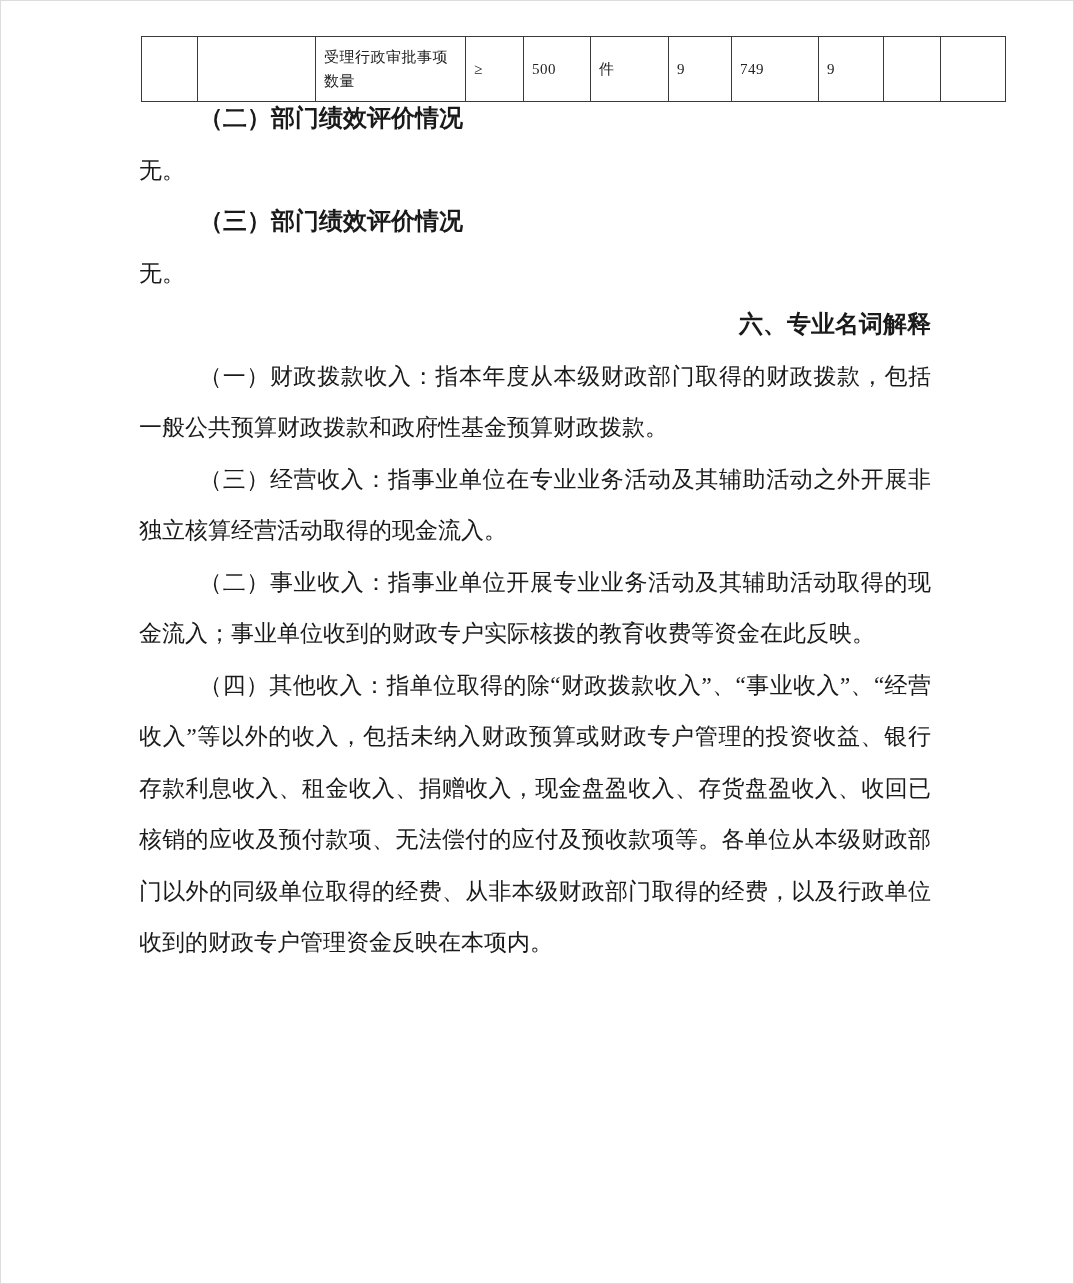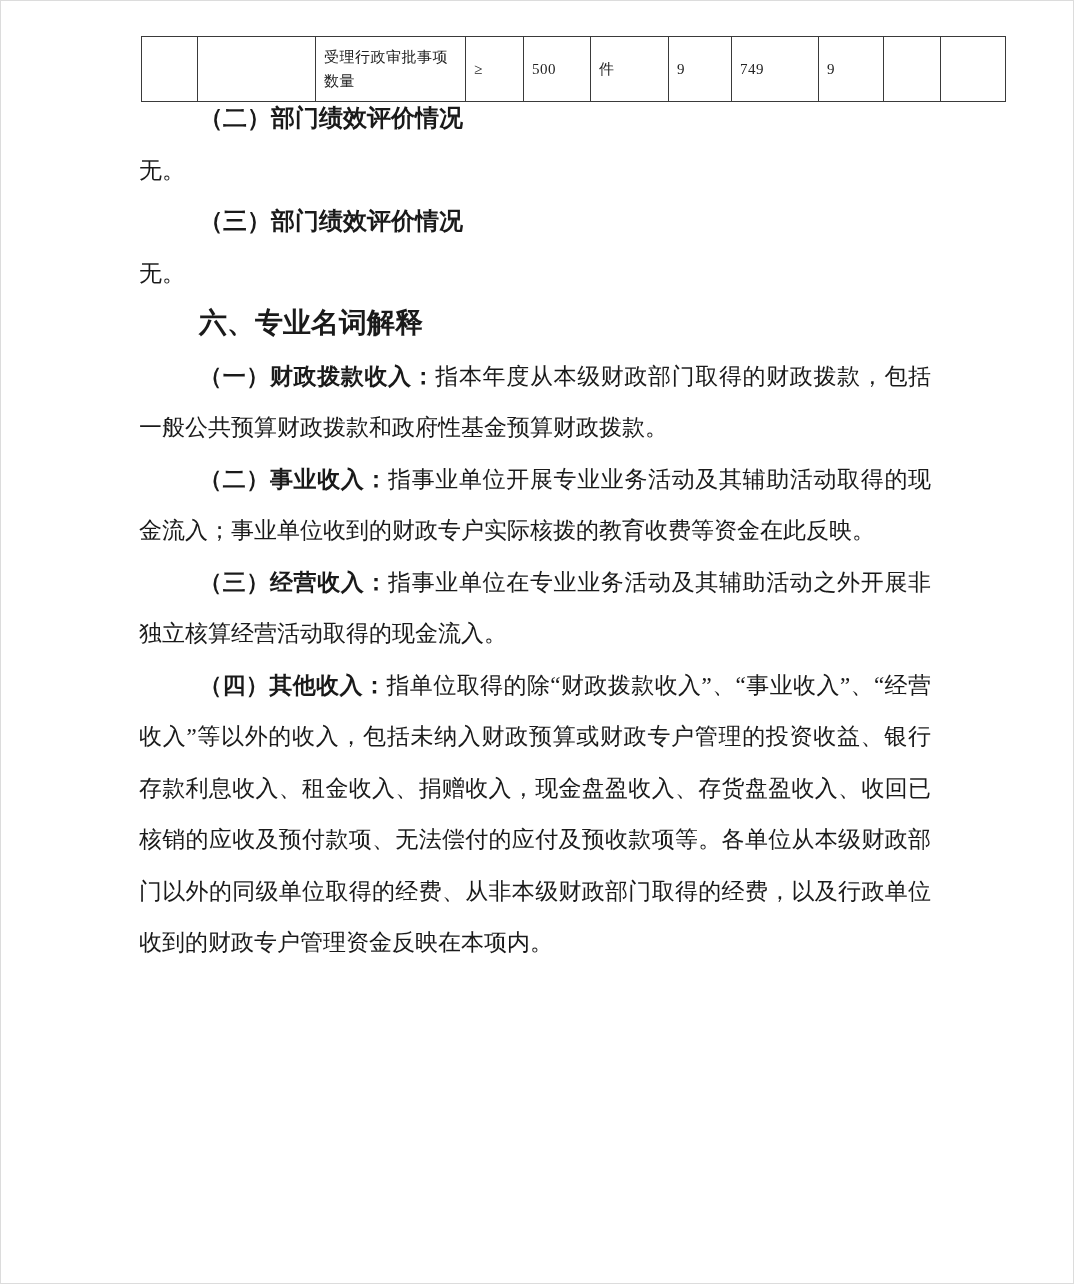--- a/index.html
+++ b/index.html
@@ -50,31 +50,32 @@
   }
   .sub-heading {
     font-weight: bold;
     padding-left: 60px;
     font-size: 24px;
   }
   .plain-line {
     padding-left: 0;
   }
   .big-heading {
-    font-family: Liberation Mono, monospace;
+    font-family: Liberation Serif, serif;
     font-weight: bold;
-    font-size: 28px;
+    font-size: 24px;
     padding-left: 60px;
+    text-align: right;
   }
   .para {
     text-indent: 60px;
     text-align: justify;
     text-justify: inter-character;
   }
-  .para .lead { font-weight: bold; }
+  .para .lead { font-weight: normal; }
 </style>
 </head>
 <body>
 
 <div class="page">
 
   <table class="doc-table">
     <colgroup>
       <col style="width:56px">
         <col style="width:118px">
@@ -112,21 +113,21 @@
     <div class="plain-line">无。</div>
 
     <div class="sub-heading">（三）部门绩效评价情况</div>
 
     <div class="plain-line">无。</div>
 
     <div class="big-heading">六、专业名词解释</div>
 
     <div class="para"><span class="lead">（一）财政拨款收入：</span><span>指本年度从本级财政部门取得的财政拨款，包括一般公共预算财政拨款和政府性基金预算财政拨款。</span></div>
 
+    <div class="para"><span class="lead">（三）经营收入：</span><span>指事业单位在专业业务活动及其辅助活动之外开展非独立核算经营活动取得的现金流入。</span></div>
+
     <div class="para"><span class="lead">（二）事业收入：</span><span>指事业单位开展专业业务活动及其辅助活动取得的现金流入；事业单位收到的财政专户实际核拨的教育收费等资金在此反映。</span></div>
-
-    <div class="para"><span class="lead">（三）经营收入：</span><span>指事业单位在专业业务活动及其辅助活动之外开展非独立核算经营活动取得的现金流入。</span></div>
 
     <div class="para"><span class="lead">（四）其他收入：</span><span>指单位取得的除“财政拨款收入”、“事业收入”、“经营收入”等以外的收入，包括未纳入财政预算或财政专户管理的投资收益、银行存款利息收入、租金收入、捐赠收入，现金盘盈收入、存货盘盈收入、收回已核销的应收及预付款项、无法偿付的应付及预收款项等。各单位从本级财政部门以外的同级单位取得的经费、从非本级财政部门取得的经费，以及行政单位收到的财政专户管理资金反映在本项内。</span></div>
 
 
   </div>
 </div>
 
 </body></html>

